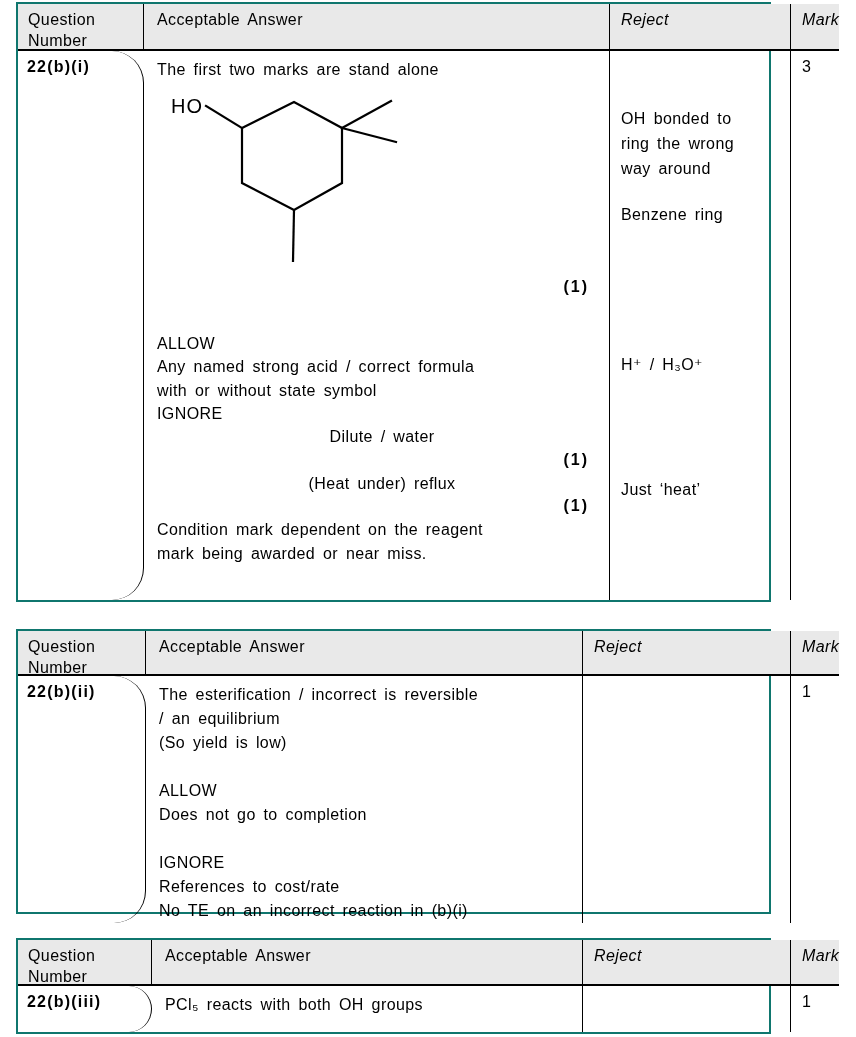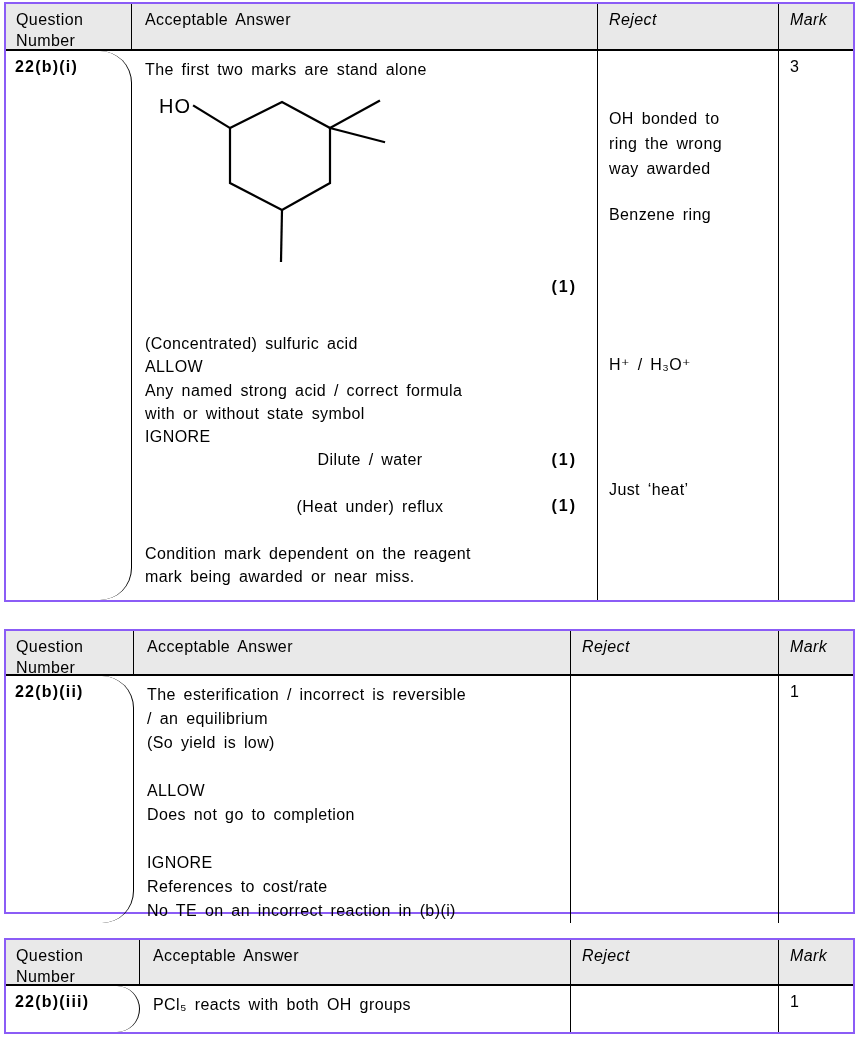--- a/index.html
+++ b/index.html
@@ -5,22 +5,22 @@
   * { margin:0; padding:0; box-sizing:border-box; }
   html,body { background:#ffffff; }
   body {
     width:856px; height:1037px;
     font-family:"Liberation Sans","DejaVu Sans",sans-serif;
     font-size:16px; color:#000;
     letter-spacing:0.4px; word-spacing:3px;
     overflow:hidden;
   }
   .tbl {
-    width:851px; margin-left:4px;
-    border:2px solid #8b5cf6;
+    width:755px; margin-left:16px;
+    border:2px solid #0f766e;
     display:grid;
     background:#fff;
   }
   .t1 { margin-top:2px;  height:600px; grid-template-columns:126px 466px 181px 1fr; grid-template-rows:47px 1fr; }
   .t2 { margin-top:27px; height:285px; grid-template-columns:128px 437px 208px 1fr; grid-template-rows:45px 1fr; }
   .t3 { margin-top:24px; height:96px;  grid-template-columns:134px 431px 208px 1fr; grid-template-rows:46px 1fr; }
   .c  { border-right:1.5px solid #000; }
   .c.last { border-right:none; }
   .h  { background:#e9e9e9; border-bottom:2px solid #000; padding:5px 0 0 10px; line-height:21px; }
   .h.ans { padding-left:13px; }
@@ -68,36 +68,35 @@
         <line x1="180" y1="41" x2="234" y2="55"></line>
         <line x1="132" y1="123" x2="131" y2="174"></line>
       </g>
     </svg>
 
     <span class="mk" style="top:224px">(1)</span>
     <span class="mk" style="top:397px">(1)</span>
     <span class="mk" style="top:443px">(1)</span>
 
     <div class="ablock" style="top:281px">
-      <div class="ln">(Concentrated) sulfuric acid</div>
       <div class="ln">ALLOW</div>
       <div class="ln">Any named strong acid / correct formula</div>
       <div class="ln">with or without state symbol</div>
       <div class="ln">IGNORE</div>
       <div class="ln g1">Dilute / water</div>
       <div class="ln g1">(Heat under) reflux</div>
       <div class="ln">Condition mark dependent on the reagent</div>
       <div class="ln">mark being awarded or near miss.</div>
     </div>
   </div>
 
   <div class="c rcell">
     <div class="ritem pre" style="top:55px">OH bonded to
 ring the wrong
-way awarded</div>
+way around</div>
     <div class="ritem" style="top:151px">Benzene ring</div>
     <div class="ritem" style="top:301px">H⁺ / H₃O⁺</div>
     <div class="ritem" style="top:426px">Just ‘heat’</div>
   </div>
 
   <div class="c mcell last">3</div>
 </section>
 
 <section class="tbl t2">
   <div class="c h pre">Question

